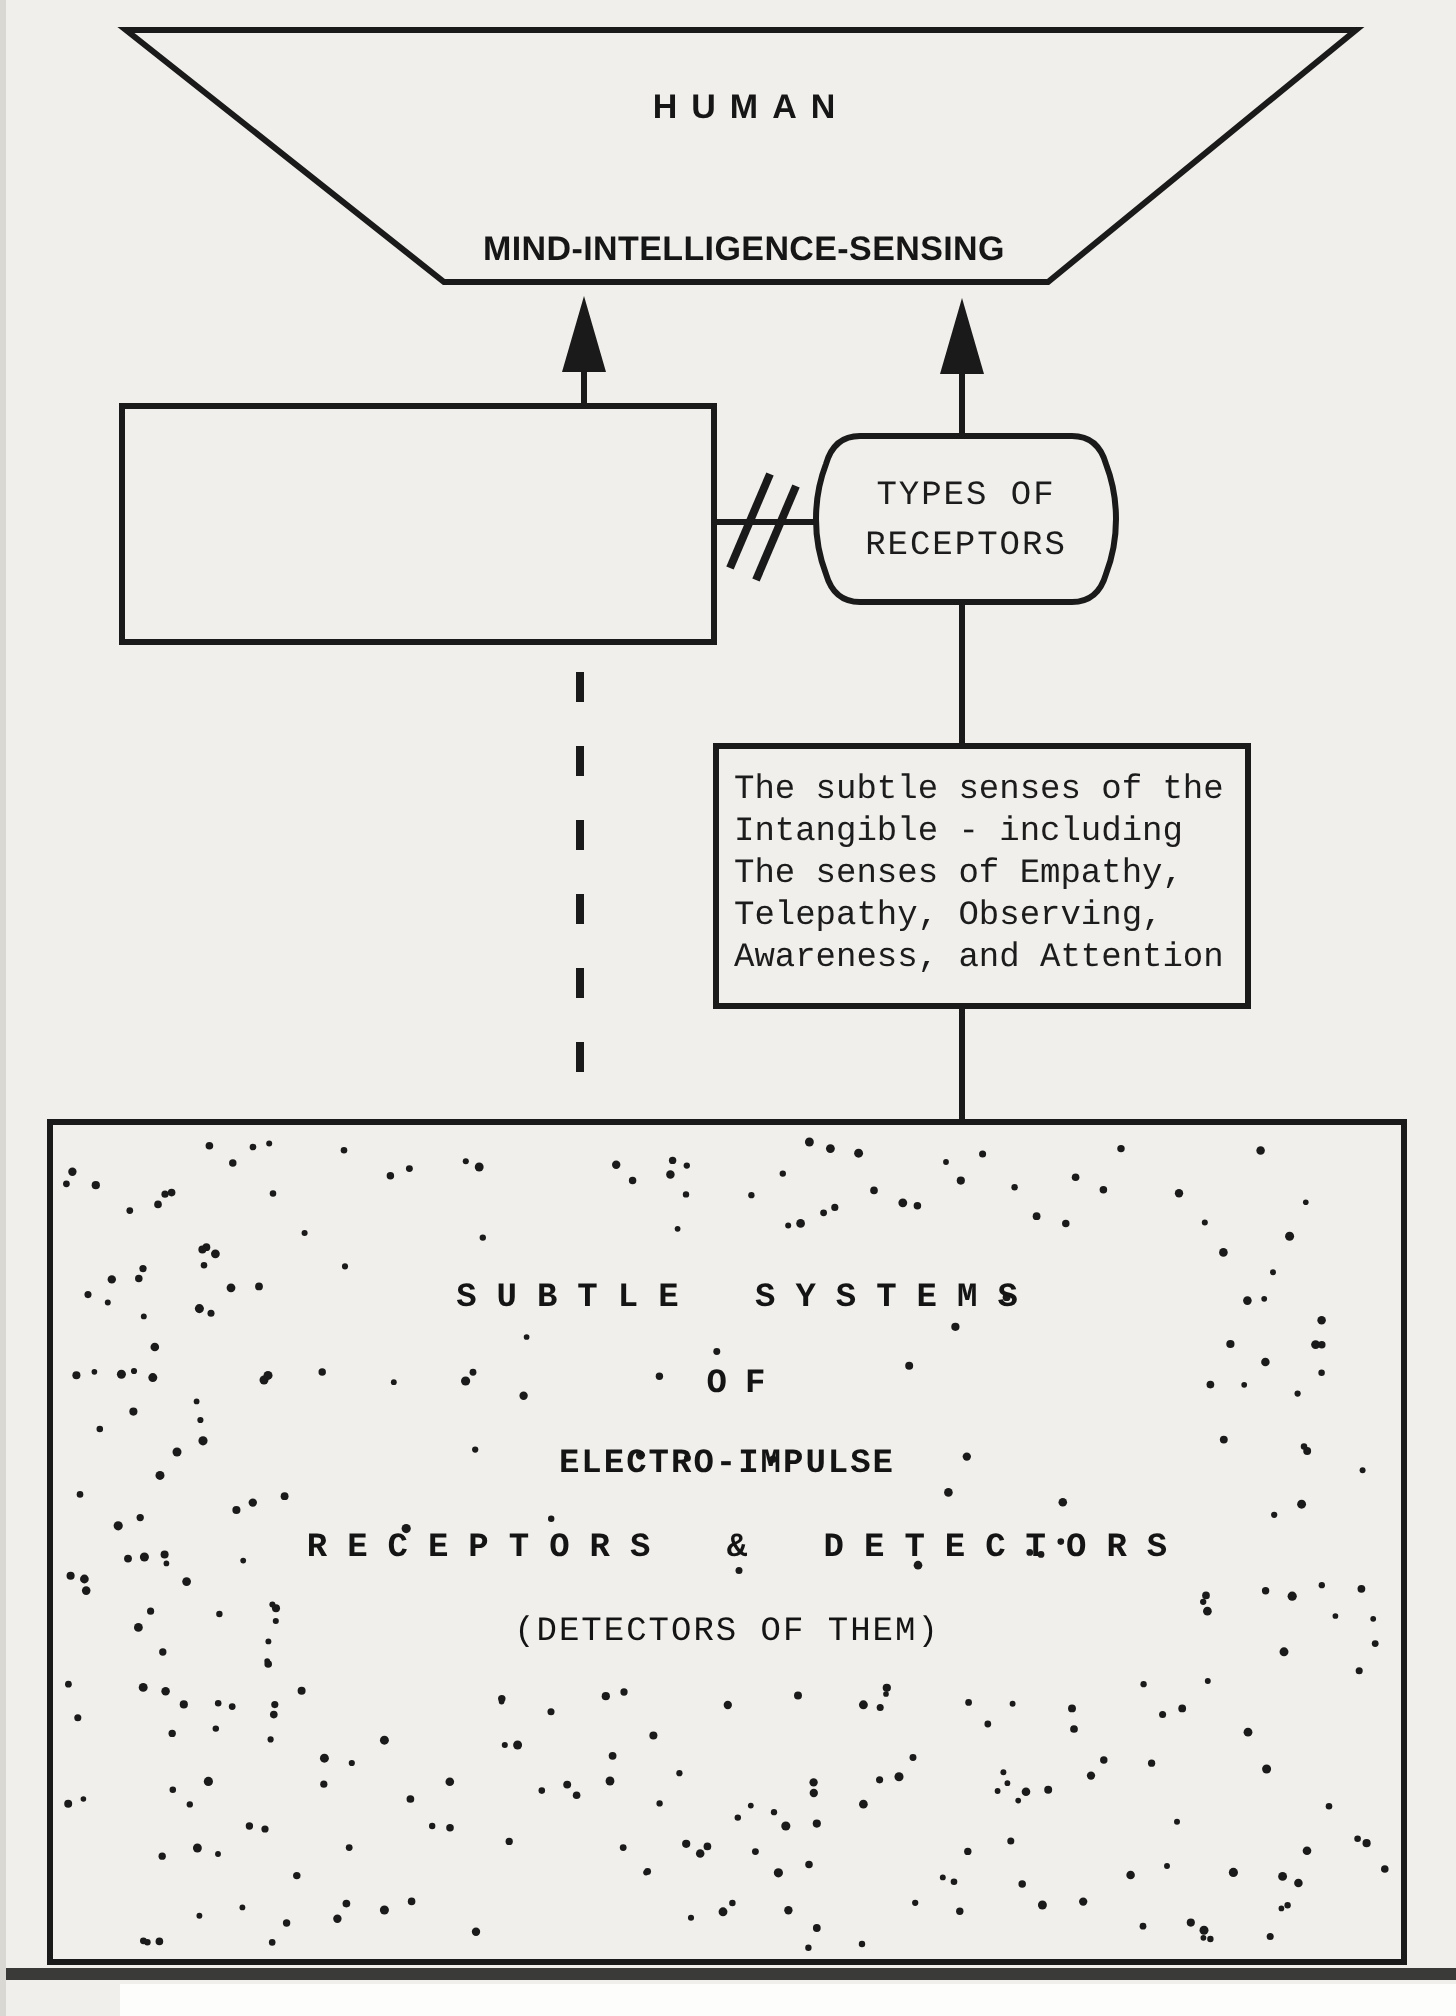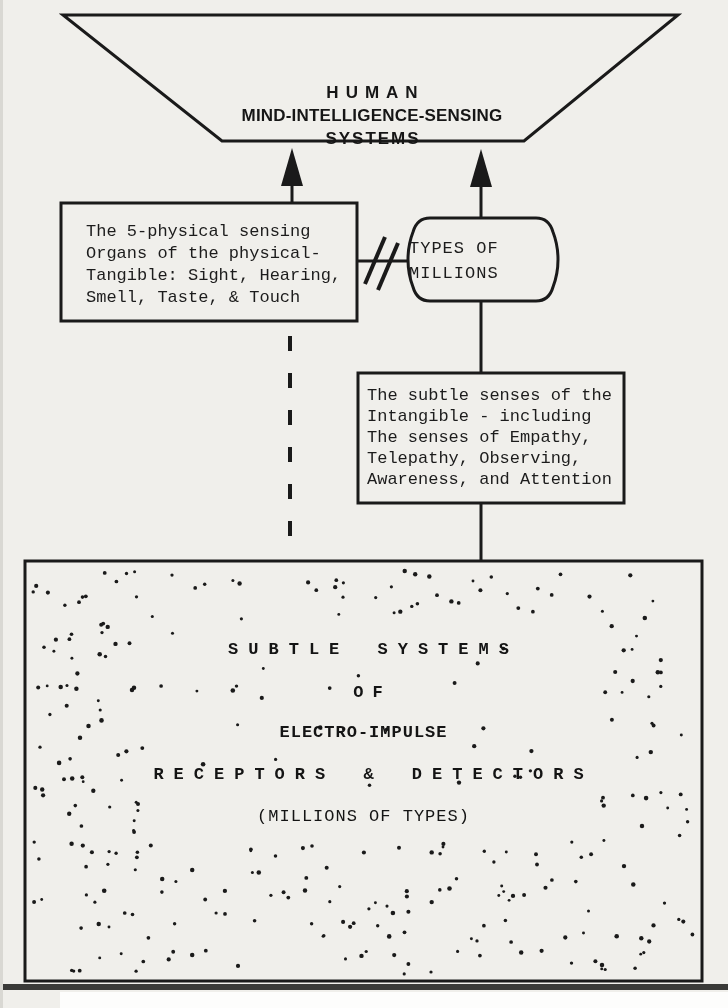--- a/index.html
+++ b/index.html
@@ -12,30 +12,30 @@
     font-family:"Liberation Mono","DejaVu Sans Mono",monospace;
     color:#1c1c1c;
   }
   .canvas svg{position:absolute;left:0;top:0;z-index:0;}
   .txt{position:absolute;z-index:2;}
   .trap-heading{
     left:172px;top:42px;width:400px;text-align:center;
     font-family:"Liberation Sans","DejaVu Sans",sans-serif;
     font-weight:bold;font-size:17px;line-height:23px;color:#161616;
   }
-  .trap-line1{letter-spacing:7px;padding-left:7px;margin-top:39px;}
-  .trap-line2{letter-spacing:0.2px;}
+  .trap-line1{letter-spacing:7px;padding-left:7px;}
+  .trap-line2{letter-spacing:0.2px;margin-top:48px;}
   .trap-line3{letter-spacing:2px;padding-left:2px;}
   .box-text{
     font-size:17px;white-space:pre-line;color:#1c1c1c;
   }
   .physical-text{left:86px;top:221px;line-height:22px;}
   .subtle-text{left:367px;top:385px;line-height:21px;font-family:Liberation Mono, monospace;}
   .intuition-text{
-    left:409px;top:236px;width:148px;text-align:left;
+    left:409px;top:236px;width:148px;text-align:center;
     font-size:17px;line-height:25px;letter-spacing:1px;
   }
   .rc-line{
     position:absolute;left:25px;width:677px;text-align:center;z-index:2;
     font-size:17px;line-height:18px;color:#141414;
   }
   .rc-wide{font-weight:bold;letter-spacing:10px;padding-left:10px;word-spacing:8px;}
   .rc-of{top:684px;font-weight:bold;letter-spacing:9px;padding-left:9px;}
   .rc-bold{top:724px;font-weight:bold;letter-spacing:1px;}
   .rc-plain{top:808px;letter-spacing:1px;}
@@ -390,38 +390,33 @@
 
     <rect x="0" y="984" width="728" height="6" fill="#3a3a38"></rect>
     <rect x="60" y="992" width="668" height="16" fill="#fdfdfc"></rect>
   </svg>
 
   <div class="edge-shade"></div>
 
   <div class="txt trap-heading">
     <div class="trap-line1">HUMAN</div>
     <div class="trap-line2">MIND-INTELLIGENCE-SENSING</div>
-    <div class="trap-line3">SYSTEMS</div>
   </div>
 
-  <div class="txt box-text physical-text">The 5-physical sensing
-Organs of the physical-
-Tangible:  Sight, Hearing,
-Smell, Taste, &amp; Touch</div>
 
   <div class="txt intuition-text">
     <div>TYPES OF</div>
-    <div>MILLIONS</div>
+    <div>RECEPTORS</div>
   </div>
 
   <div class="txt box-text subtle-text">The subtle senses of the
 Intangible - including
 The senses of Empathy,
 Telepathy, Observing,
 Awareness, and Attention</div>
 
   <div class="rc-line rc-l1 rc-wide">SUBTLE SYSTEMS</div>
   <div class="rc-line rc-bold">ELECTRO-IMPULSE</div>
   <div class="rc-line rc-of">OF</div>
   <div class="rc-line rc-l4 rc-wide">RECEPTORS &amp; DETECTORS</div>
-  <div class="rc-line rc-plain">(MILLIONS OF TYPES)</div>
+  <div class="rc-line rc-plain">(DETECTORS OF THEM)</div>
 
 </div>
 
 </body></html>

